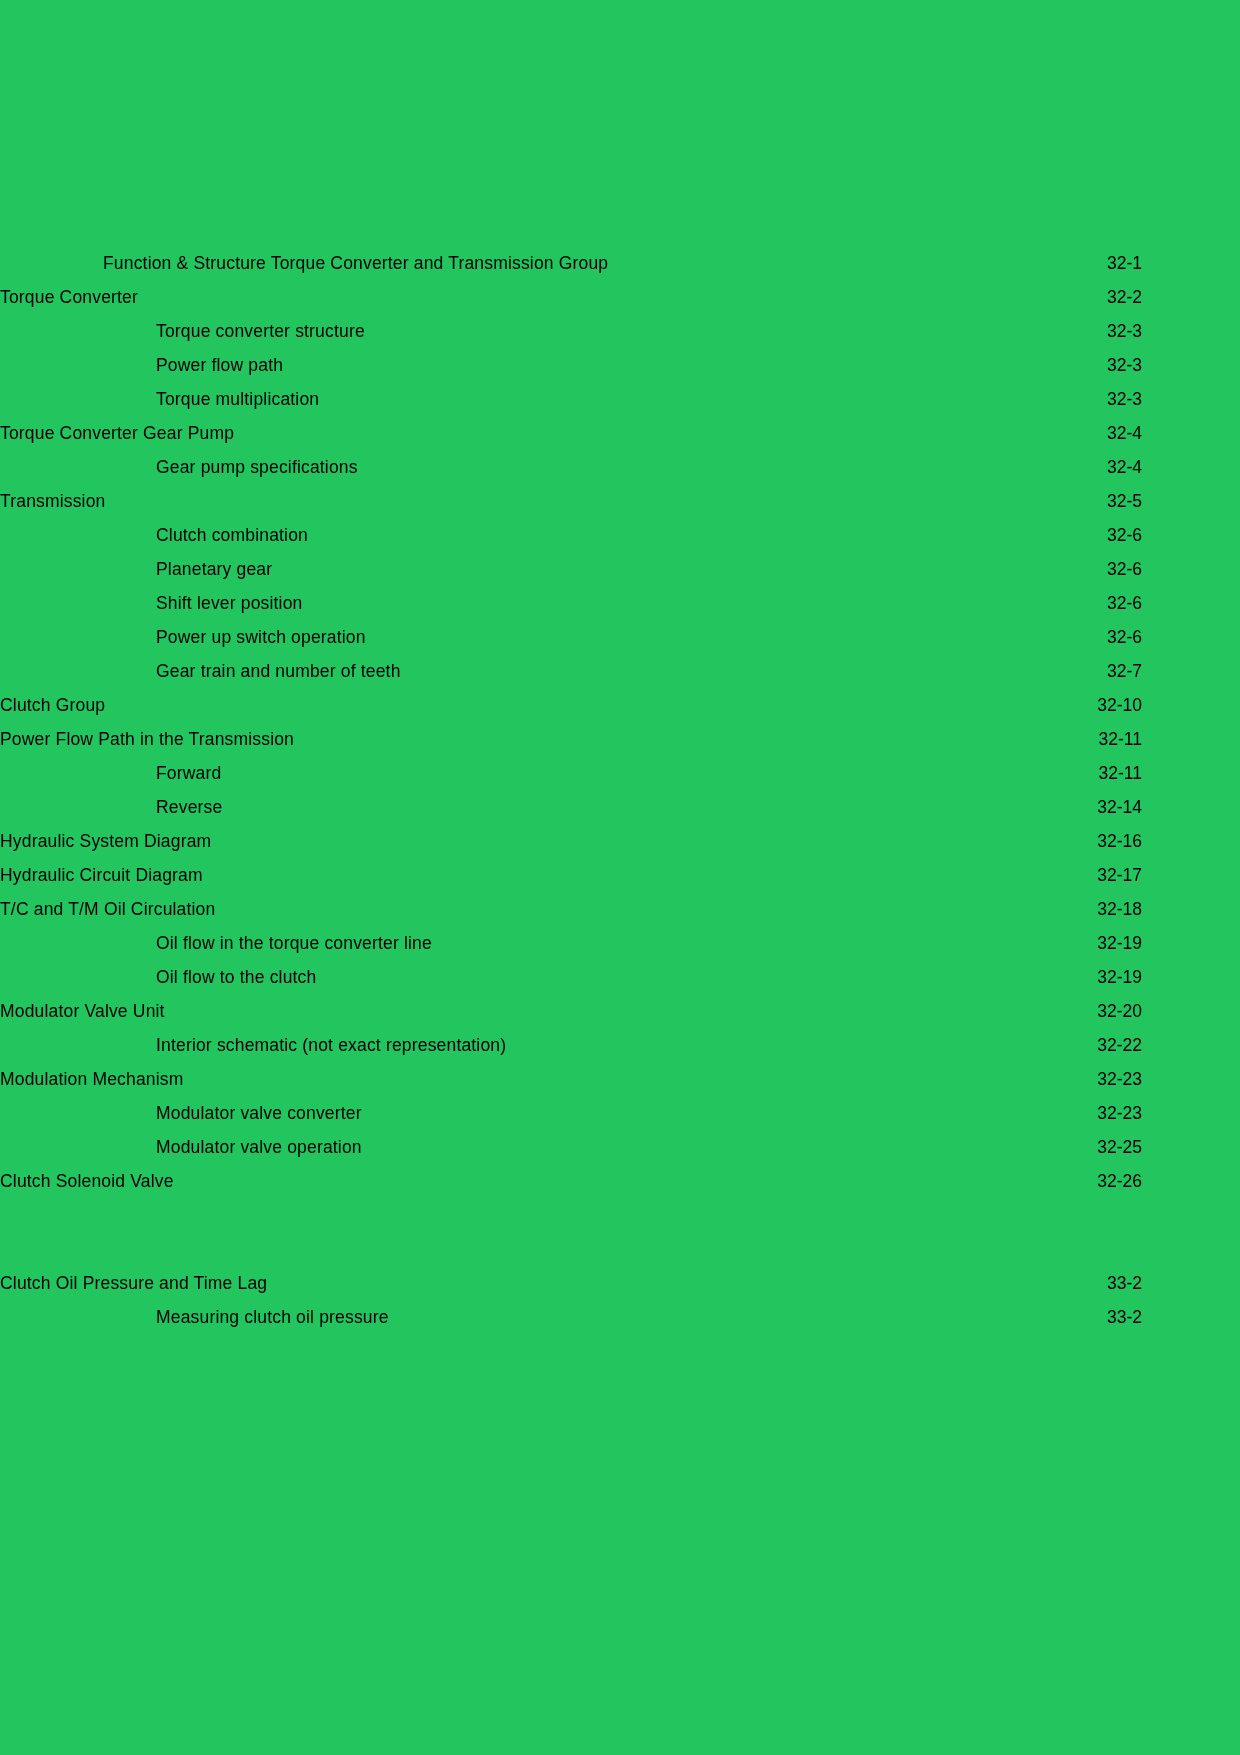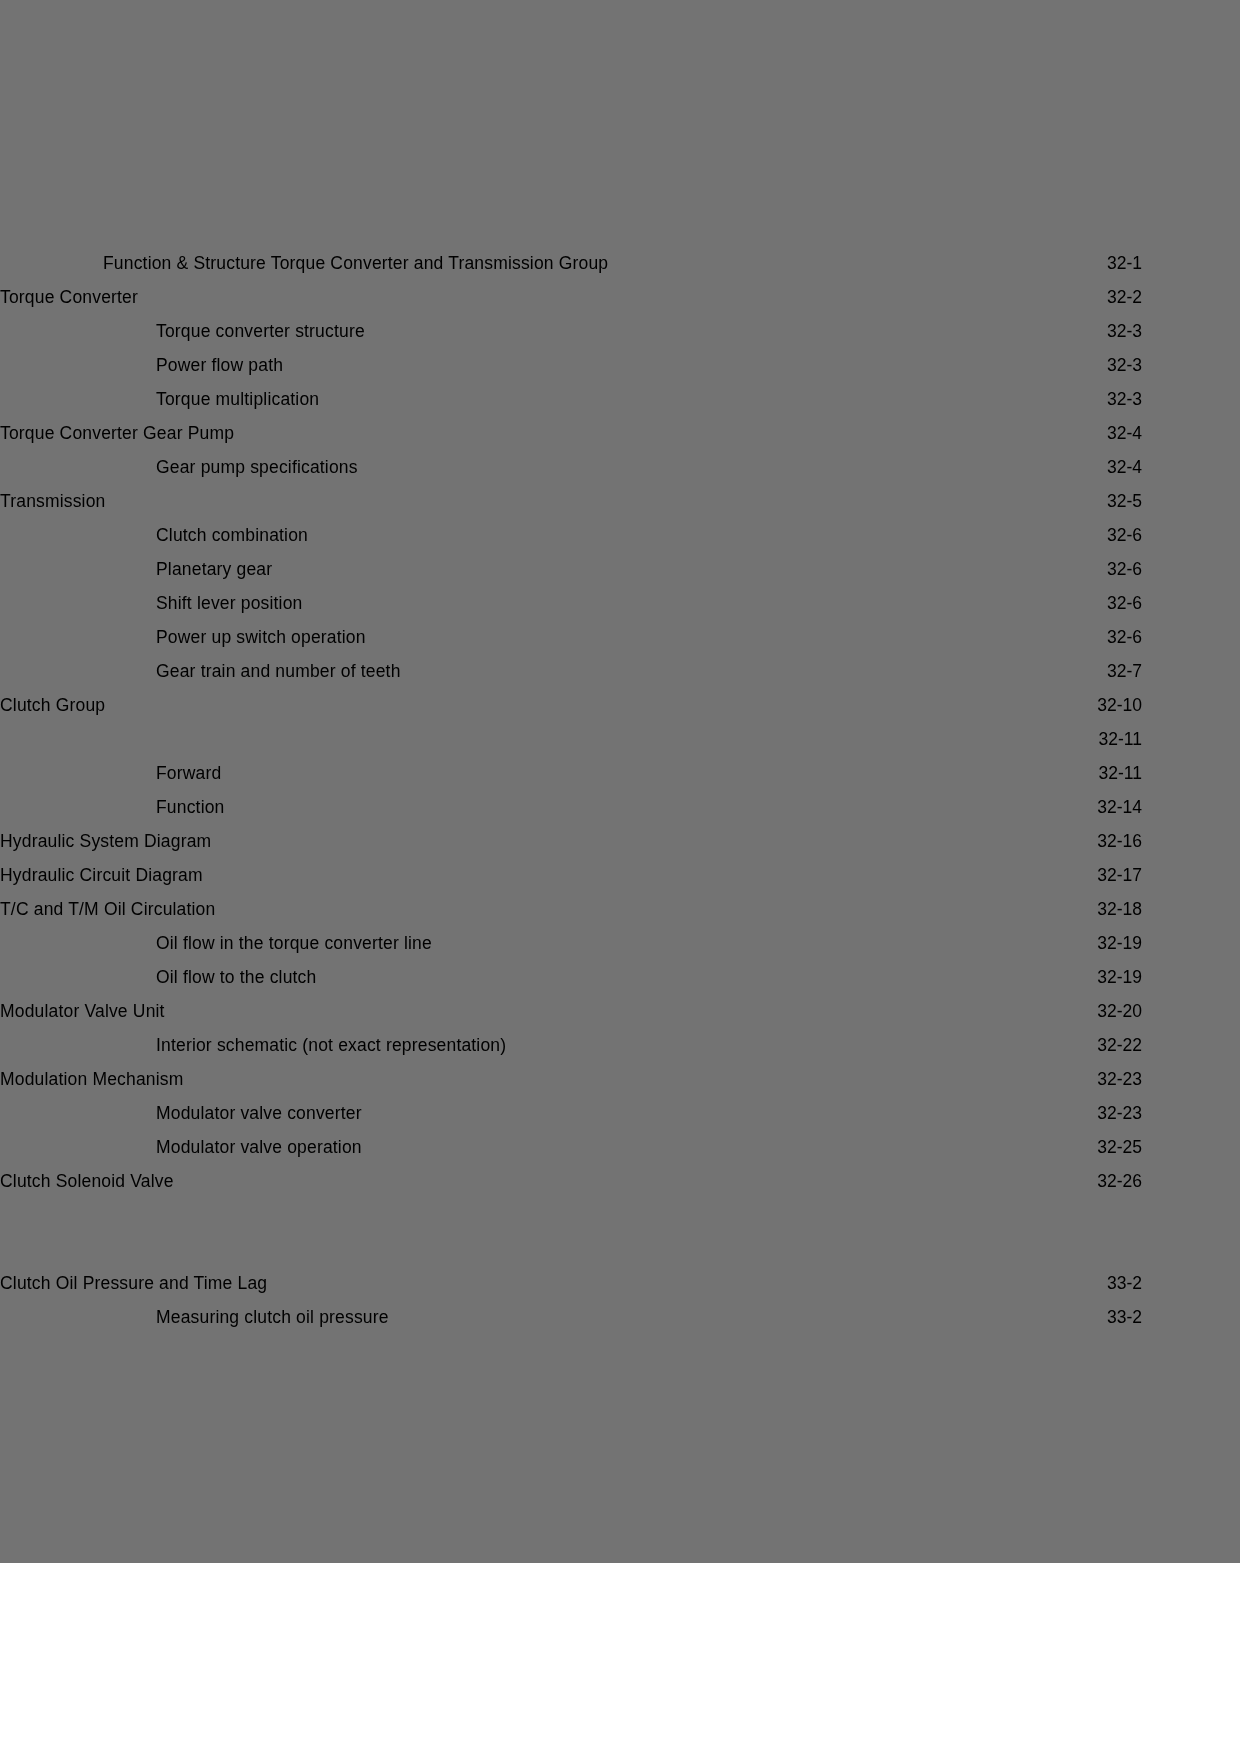--- a/index.html
+++ b/index.html
@@ -8,22 +8,22 @@
     padding: 0;
     background: #ffffff;
   }
   body {
     font-family: "Liberation Sans", sans-serif;
     color: #000000;
   }
   .page {
     position: relative;
     width: 1240px;
-    height: 1563px;
-    background: #737373;
+    height: 1755px;
+    background: #22c55e;
     box-sizing: border-box;
     overflow: hidden;
   }
   .toc {
     position: absolute;
     left: 0;
     top: 246px;
     width: 1240px;
   }
   .toc-section {
@@ -156,30 +156,31 @@
           <span class="title">Gear train and number of teeth</span>
           <span class="leader"></span>
           <span class="pageno">32-7</span>
         </div>
         <div class="toc-row lvl2 gap-normal pad-normal">
           <span class="title">Clutch Group</span>
           <span class="leader"></span>
           <span class="pageno">32-10</span>
         </div>
         <div class="toc-row lvl2 gap-normal pad-none">
+          <span class="title">Power Flow Path in the Transmission</span>
           <span class="leader"></span>
           <span class="pageno">32-11</span>
         </div>
         <div class="toc-row lvl3 gap-tight pad-none">
           <span class="title">Forward</span>
           <span class="leader"></span>
           <span class="pageno">32-11</span>
         </div>
         <div class="toc-row lvl3 gap-tight pad-normal">
-          <span class="title">Function</span>
+          <span class="title">Reverse</span>
           <span class="leader"></span>
           <span class="pageno">32-14</span>
         </div>
         <div class="toc-row lvl2 gap-normal pad-normal">
           <span class="title">Hydraulic System Diagram</span>
           <span class="leader"></span>
           <span class="pageno">32-16</span>
         </div>
         <div class="toc-row lvl2 gap-normal pad-normal">
           <span class="title">Hydraulic Circuit Diagram</span>

